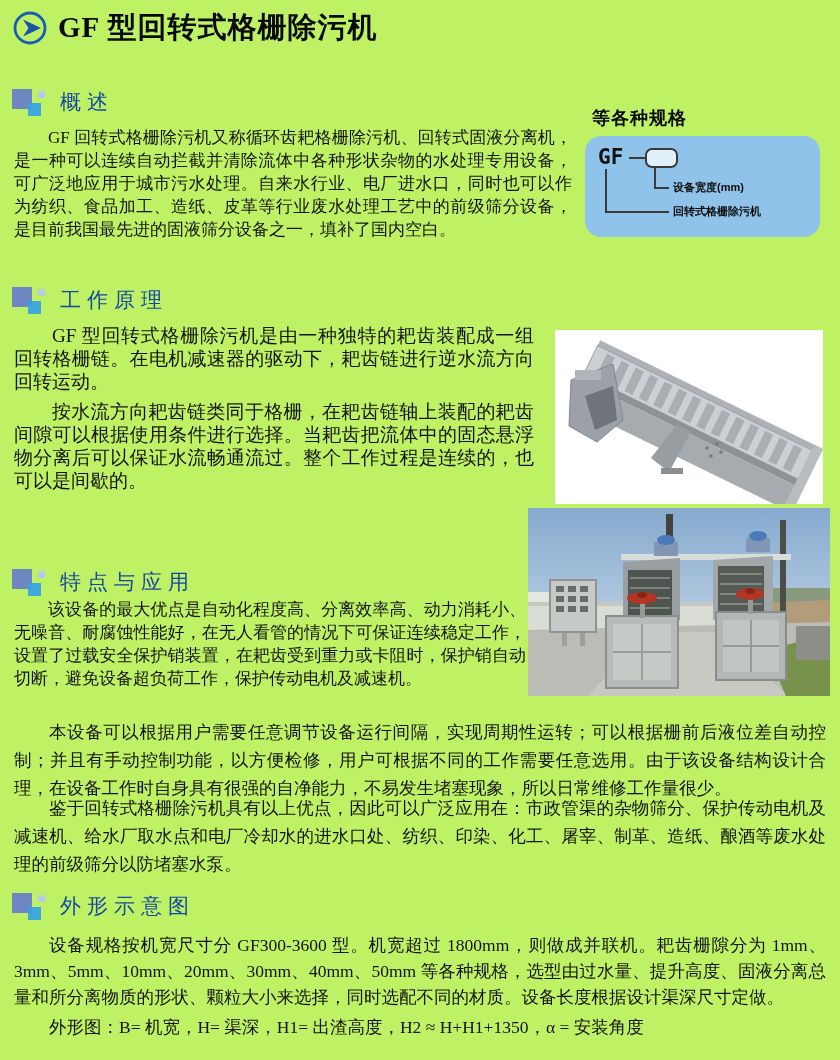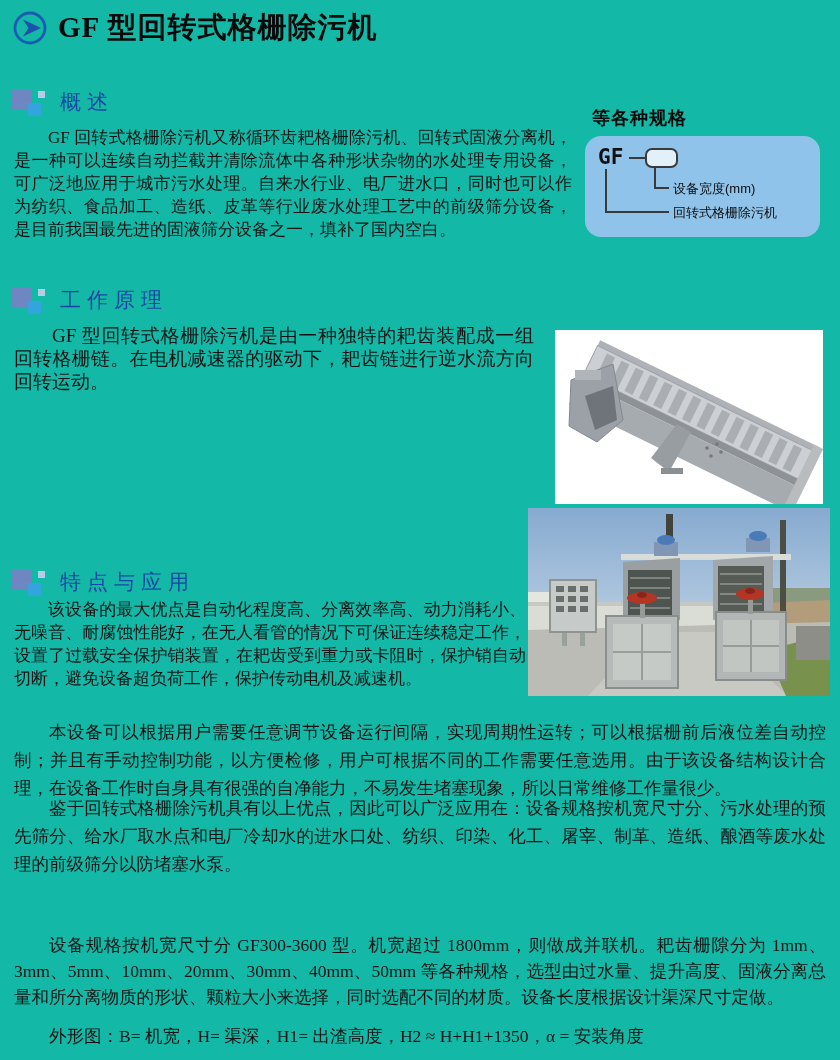--- a/index.html
+++ b/index.html
@@ -1,17 +1,17 @@
 <!DOCTYPE html>
 <html lang="zh"><head>
 <meta charset="utf-8">
 <style>
   html,body{margin:0;padding:0;background:#ffffff;}
   .page{
-    position:relative;width:840px;height:1060px;background:#14b8a6;overflow:hidden;
+    position:relative;width:840px;height:1060px;background:#bef264;overflow:hidden;
     font-family:"Liberation Serif","DejaVu Serif",serif;color:#161616;
   }
   
   .doc-title{
     position:absolute;top:8px;left:12px;display:flex;align-items:center;gap:10px;
   }
   .doc-title h1{
     margin:0;font-size:29px;font-weight:bold;letter-spacing:1px;color:#0a0a0a;
     font-family:"Liberation Serif","DejaVu Serif",serif;
   }
@@ -41,21 +41,21 @@
   .model-panel{
     position:absolute;left:585px;top:136px;width:235px;height:101px;background:#8fc3ea;border-radius:16px;
   }
   .model-panel svg{position:absolute;left:0;top:0;}
   .mp-gf{
     position:absolute;left:13px;top:9px;font-family:"DejaVu Sans Mono","Liberation Mono",monospace;
     font-weight:bold;font-size:21px;color:#111;
   }
   .mp-label{
     position:absolute;left:88px;font-family:"Liberation Sans","DejaVu Sans",sans-serif;
-    font-weight:normal;font-size:13px;color:#0c0c0c;white-space:nowrap;
+    font-weight:bold;font-size:11px;color:#0c0c0c;white-space:nowrap;
   }
   .mp-label.l1{top:44px;}
   .mp-label.l2{top:68px;}
   
   .img-box{position:absolute;display:block;}
 </style>
 </head>
 <body>
 
 <div class="page">
@@ -96,20 +96,21 @@
   <div class="sec" style="top:284px;">
     <span class="sqicon">
         <i class="sq1"></i>
         <i class="sq2"></i>
         <i class="sq3"></i>
       </span>
     <h2>工作原理</h2>
   </div>
   <div class="flow" style="position:absolute;left:14px;top:324px;width:520px;">
     <p>GF 型回转式格栅除污机是由一种独特的耙齿装配成一组回转格栅链。在电机减速器的驱动下，耙齿链进行逆水流方向回转运动。</p>
+    <p>按水流方向耙齿链类同于格栅，在耙齿链轴上装配的耙齿间隙可以根据使用条件进行选择。当耙齿把流体中的固态悬浮物分离后可以保证水流畅通流过。整个工作过程是连续的，也可以是间歇的。</p>
   </div>
 
   <div class="img-box" style="left:555px;top:330px;width:268px;height:174px;">
     <svg width="268" height="174" viewBox="0 0 268 174">
       <rect width="268" height="174" fill="#ffffff"></rect>
       <g transform="rotate(26 40 30)">
         <rect x="36" y="10" width="244" height="6" fill="#aeb2b6"></rect>
         <rect x="36" y="16" width="244" height="32" fill="#ccd0d4" stroke="#9aa0a6" stroke-width="1"></rect>
         <g fill="#a9aeb3">
           <rect x="48" y="19" width="9" height="26"></rect>
@@ -209,20 +210,28 @@
   <div class="sec" style="top:566px;">
     <span class="sqicon">
         <i class="sq1"></i>
         <i class="sq2"></i>
         <i class="sq3"></i>
       </span>
     <h2>特点与应用</h2>
   </div>
   <p class="para" style="top:598px;width:512px;">该设备的最大优点是自动化程度高、分离效率高、动力消耗小、无噪音、耐腐蚀性能好，在无人看管的情况下可保证连续稳定工作，设置了过载安全保护销装置，在耙齿受到重力或卡阻时，保护销自动切断，避免设备超负荷工作，保护传动电机及减速机。</p>
   <p class="para wide" style="top:718px;">本设备可以根据用户需要任意调节设备运行间隔，实现周期性运转；可以根据栅前后液位差自动控制；并且有手动控制功能，以方便检修，用户可根据不同的工作需要任意选用。由于该设备结构设计合理，在设备工作时自身具有很强的自净能力，不易发生堵塞现象，所以日常维修工作量很少。</p>
-  <p class="para wide" style="top:794px;">鉴于回转式格栅除污机具有以上优点，因此可以广泛应用在：设备规格按机宽尺寸分、污水处理的预先筛分、给水厂取水点和电厂冷却水的进水口处、纺织、印染、化工、屠宰、制革、造纸、酿酒等废水处理的前级筛分以防堵塞水泵。</p>
-
+  <p class="para wide" style="top:794px;">鉴于回转式格栅除污机具有以上优点，因此可以广泛应用在：市政管渠的杂物筛分、保护传动电机及减速机、给水厂取水点和电厂冷却水的进水口处、纺织、印染、化工、屠宰、制革、造纸、酿酒等废水处理的前级筛分以防堵塞水泵。</p>
+
+  <div class="sec" style="top:890px;">
+    <span class="sqicon">
+        <i class="sq1"></i>
+        <i class="sq2"></i>
+        <i class="sq3"></i>
+      </span>
+    <h2>外形示意图</h2>
+  </div>
   <div class="flow outline-flow" style="position:absolute;left:14px;top:932px;width:812px;">
     <p>设备规格按机宽尺寸分 GF300-3600 型。机宽超过 1800mm，则做成并联机。耙齿栅隙分为 1mm、3mm、5mm、10mm、20mm、30mm、40mm、50mm 等各种规格，选型由过水量、提升高度、固液分离总量和所分离物质的形状、颗粒大小来选择，同时选配不同的材质。设备长度根据设计渠深尺寸定做。</p>
-    <p style="margin-top:13px;">外形图：B= 机宽，H= 渠深，H1= 出渣高度，H2 ≈ H+H1+1350，α = 安装角度</p>
+    <p style="margin-top:4px;">外形图：B= 机宽，H= 渠深，H1= 出渣高度，H2 ≈ H+H1+1350，α = 安装角度</p>
   </div>
 
 </div>
 
 </body></html>

